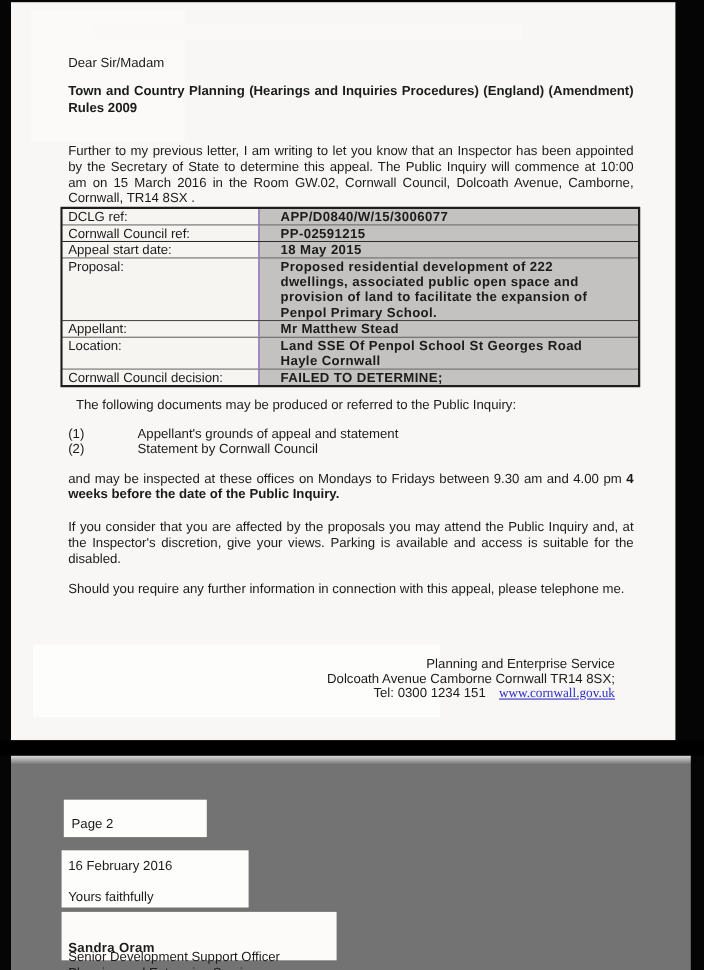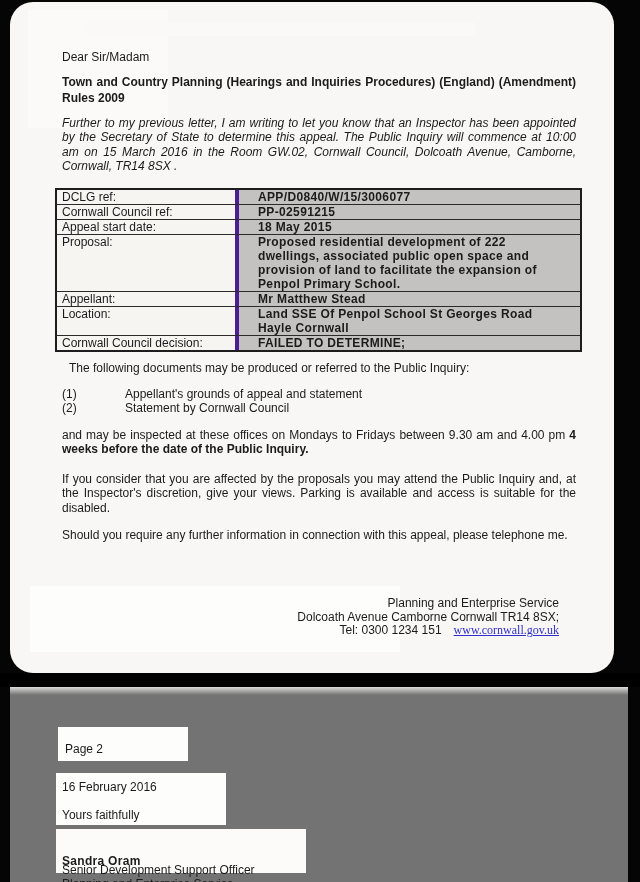--- a/index.html
+++ b/index.html
@@ -4,39 +4,39 @@
 <style>
   html,body{margin:0;padding:0;}
   body{
     width:640px;height:882px;overflow:hidden;position:relative;
     background:#050505;
     font-family:"Liberation Sans","DejaVu Sans",sans-serif;
     color:#1b1b1b;
     -webkit-font-smoothing:antialiased;
   }
   .sheet{position:absolute;background:#f8f7f5;}
-  #page1{left:10px;top:2px;width:604px;height:671px;border-radius:23px;}
+  #page1{left:10px;top:2px;width:604px;height:671px;}
   #page2{left:10px;top:687px;width:618px;height:195px;background:#737373;overflow:hidden;}
   .patch{position:absolute;pointer-events:none;}
   .abs{position:absolute;}
   .txt{font-size:12px;line-height:14.3px;}
   .just{text-align:justify;text-align-last:left;}
   .bold{font-weight:bold;}
   .heading{font-size:12px;line-height:15.5px;font-weight:bold;}
   
   .dtable{
     border:2px solid #1d1d1d;
     background:#c3c2c0;
     font-size:12px;line-height:14px;
   }
   .t-row{display:flex;border-bottom:1px solid #2a2a2a;}
   .t-row:last-child{border-bottom:none;}
   .t-label{
     width:168px;flex:0 0 168px;background:#f6f5f2;
-    border-right:4px solid #4c1d95;padding:0 5px;
+    border-right:1px solid #4c1d95;padding:0 5px;
   }
   .t-value{
     flex:1;background:var(--table-value-bg,#c3c2c0);
     font-weight:bold;letter-spacing:0.35px;padding:0 19px;
   }
   .doc-row{display:flex;font-size:12px;line-height:14px;}
   .doc-num{width:63px;flex:0 0 63px;}
   .footer-block{font-size:12px;line-height:13.6px;text-align:right;}
   .weblink{
     color:var(--link-color,#3030c8);
@@ -55,21 +55,21 @@
 <div class="sheet" id="page1">
 
   <div class="patch" style="left:18px;top:8px;width:140px;height:118px;background:#fbfaf9;"></div>
   <div class="patch" style="left:75px;top:20px;width:390px;height:14px;background:#faf9f8;"></div>
   <div class="patch" style="left:20px;top:584px;width:370px;height:66px;background:#fdfdfc;"></div>
 
   <div class="abs txt" style="left:52px;top:48px;">Dear Sir/Madam</div>
 
   <div class="abs heading just" style="left:52px;top:73px;width:514px;">Town and Country Planning (Hearings and Inquiries Procedures) (England) (Amendment) Rules 2009</div>
 
-  <div class="abs txt just" style="left:52px;top:114px;width:514px;font-style:italic;">Further to my previous letter, I am writing to let you know that an Inspector has been appointed by the Secretary of State to determine this appeal.  The Public Inquiry will commence at 10:00 am on 15 March 2016 in the Room GW.02, Cornwall Council, Dolcoath Avenue, Camborne, Cornwall, TR14 8SX .</div>
+  <div class="abs txt just" style="left:52px;top:128px;width:514px;">Further to my previous letter, I am writing to let you know that an Inspector has been appointed by the Secretary of State to determine this appeal.  The Public Inquiry will commence at 10:00 am on 15 March 2016 in the Room GW.02, Cornwall Council, Dolcoath Avenue, Camborne, Cornwall, TR14 8SX .</div>
 
   <div class="abs dtable" style="left:45px;top:186px;width:523px;">
     <div class="t-row">
       <div class="t-label">DCLG ref:</div>
       <div class="t-value">APP/D0840/W/15/3006077</div>
     </div>
     <div class="t-row">
       <div class="t-label">Cornwall Council ref:</div>
       <div class="t-value">PP-02591215</div>
     </div>

